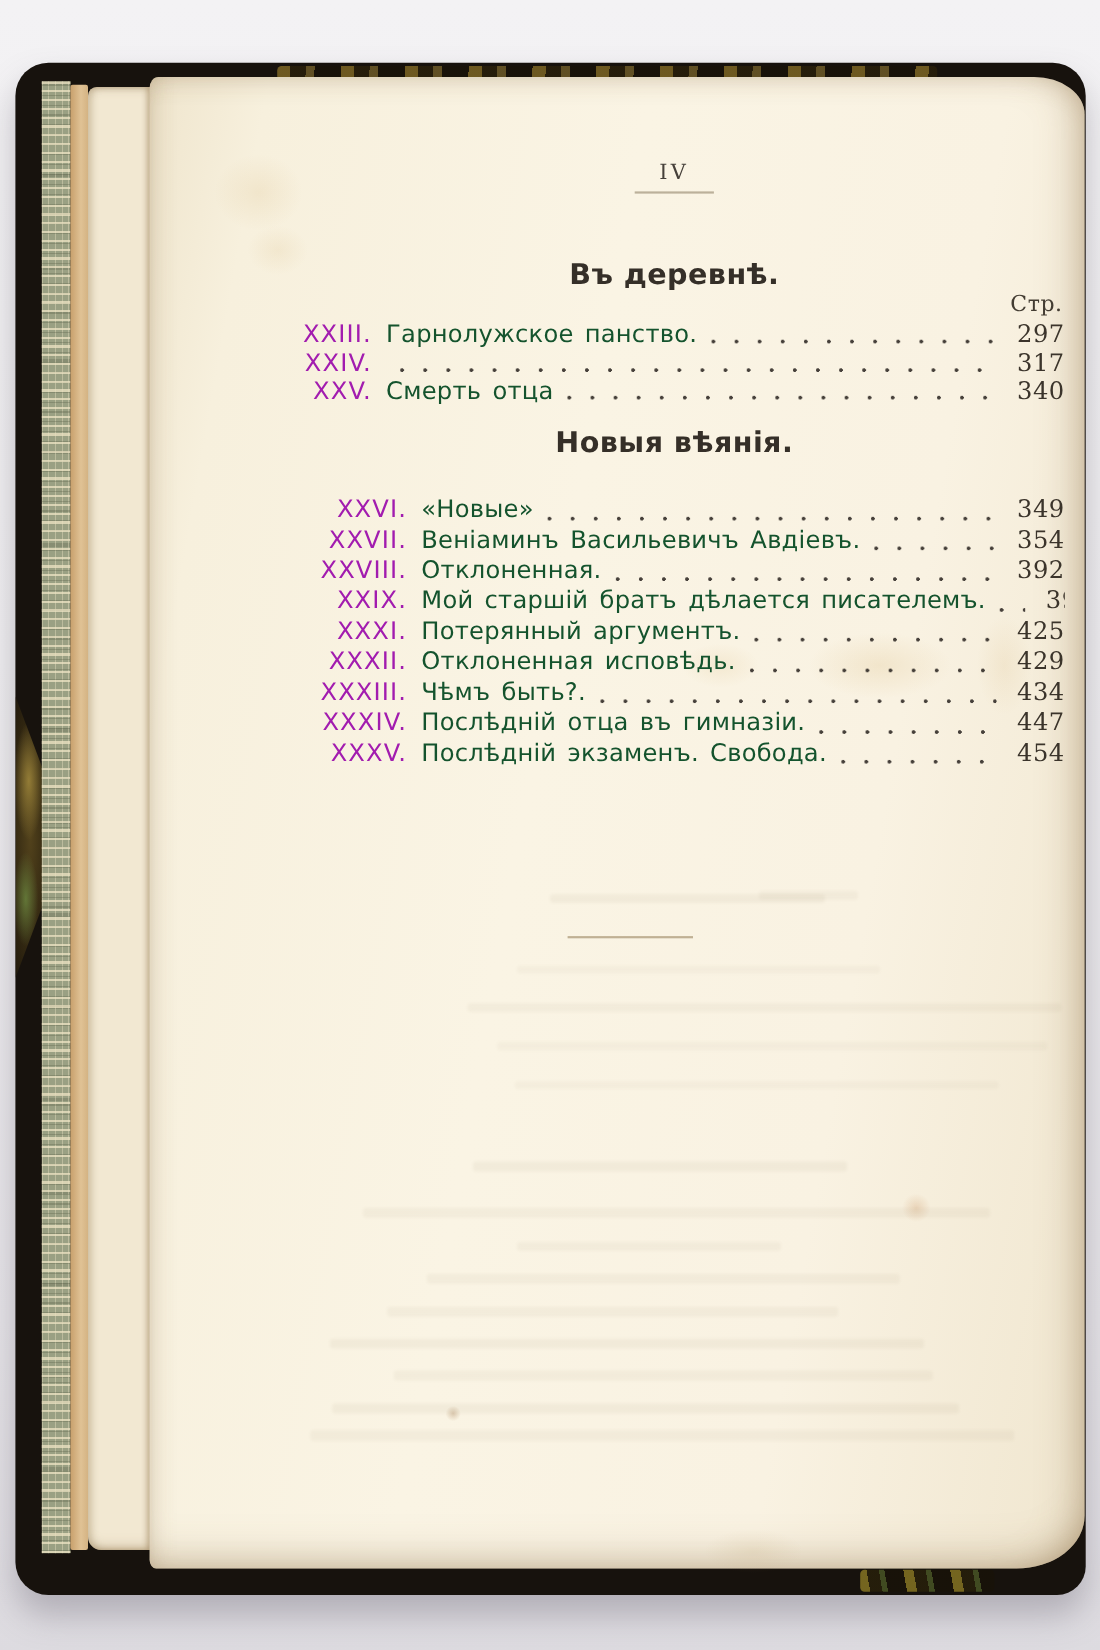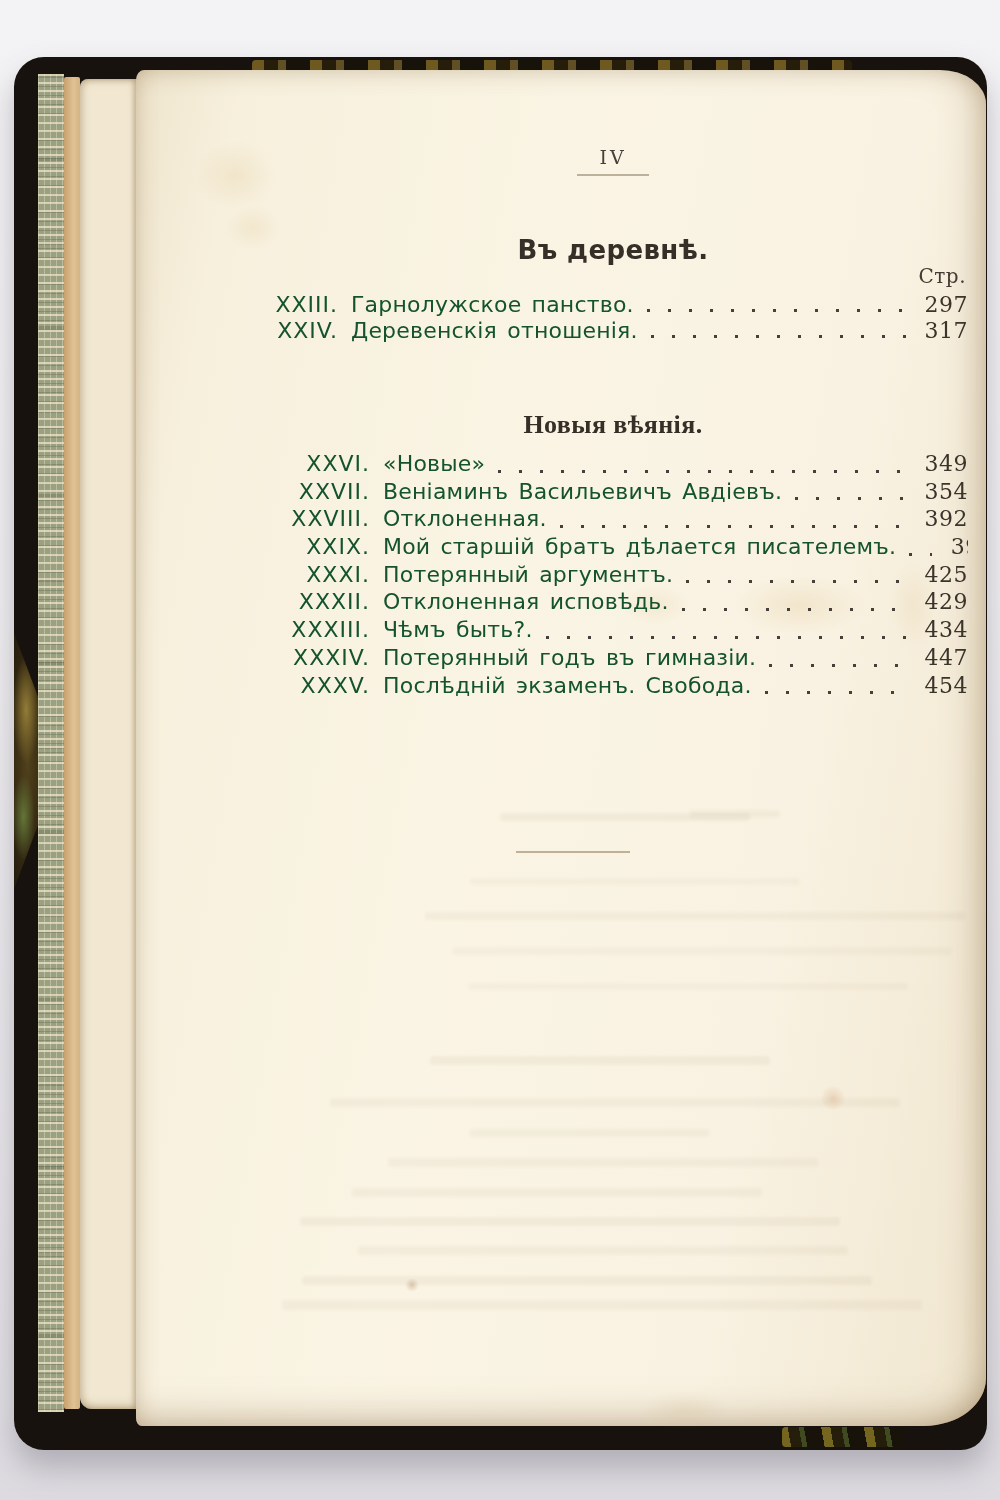--- a/index.html
+++ b/index.html
@@ -73,32 +73,32 @@
   .folio{
     position:absolute;top:6px;left:0;width:100%;text-align:center;
     font-family:"DejaVu Serif","Liberation Serif",serif;font-size:19px;letter-spacing:3px;color:#46403a;
   }
   .folio-rule{position:absolute;top:34px;left:calc(50% - 36px);width:72px;height:1.5px;background:rgba(125,110,82,.5);}
   .sec-heading{
     position:absolute;left:0;width:100%;text-align:center;
     font-size:26px;font-weight:bold;letter-spacing:.4px;color:#352f28;white-space:nowrap;
   }
   .heading-1{top:95px;}
-  .heading-2{top:270px;font-family:Liberation Serif, serif;}
+  .heading-2{top:248px;}
   .col-header{
     position:absolute;top:124px;right:2px;text-align:right;
     font-family:"DejaVu Serif","Liberation Serif",serif;font-size:20px;letter-spacing:.5px;color:#433c32;
   }
   .rows{position:absolute;left:0;width:710px;}
   .rows-1{top:152px;}
   .rows-2{top:311px;}
   .row{display:flex;align-items:baseline;overflow:hidden;font-size:22px;letter-spacing:.2px;word-spacing:3px;}
   .rows-1 .row{height:25.8px;}
   .rows-2 .row{height:27.7px;}
-  .num{text-align:right;margin-right:13px;letter-spacing:1px;flex:0 0 auto;white-space:nowrap;color:#14532d;}
+  .num{text-align:right;margin-right:13px;letter-spacing:1px;flex:0 0 auto;white-space:nowrap;color:#a21caf;}
   .rows-1 .num{width:80px;}
   .rows-2 .num{width:112px;}
   .ttl{flex:0 1 auto;white-space:nowrap;color:#14532d;}
   .dots{
     flex:1 1 auto;min-width:24px;height:5px;align-self:flex-end;margin:0 10px 5px 12px;
     background-image:radial-gradient(circle at 2.5px 2.5px,#46403a 1.5px,rgba(0,0,0,0) 1.9px);
     background-size:21px 5px;background-repeat:repeat-x;
   }
   .pg{
     flex:0 0 auto;width:52px;text-align:right;
@@ -159,23 +159,28 @@
 
   <div class="rows rows-1">
     <div class="row">
       <span class="num">XXIII.</span>
       <span class="ttl">Гарнолужское панство.</span>
       <span class="dots"></span>
       <span class="pg">297</span>
     </div>
     <div class="row">
       <span class="num">XXIV.</span>
-      <span class="ttl">Деревенскія отношенія.</span>
       <span class="dots"></span>
       <span class="pg">317</span>
+    </div>
+    <div class="row">
+      <span class="num">XXV.</span>
+      <span class="ttl">Смерть отца</span>
+      <span class="dots"></span>
+      <span class="pg">340</span>
     </div>
   </div>
 
   <div class="sec-heading heading-2">Новыя вѣянія.</div>
 
   <div class="rows rows-2">
     <div class="row">
       <span class="num">XXVI.</span>
       <span class="ttl">«Новые»</span>
       <span class="dots"></span>
@@ -212,21 +217,21 @@
       <span class="pg">429</span>
     </div>
     <div class="row">
       <span class="num">XXXIII.</span>
       <span class="ttl">Чѣмъ быть?.</span>
       <span class="dots"></span>
       <span class="pg">434</span>
     </div>
     <div class="row">
       <span class="num">XXXIV.</span>
-      <span class="ttl">Потерянный годъ въ гимназіи.</span>
+      <span class="ttl">Послѣдній отца въ гимназіи.</span>
       <span class="dots"></span>
       <span class="pg">447</span>
     </div>
     <div class="row">
       <span class="num">XXXV.</span>
       <span class="ttl">Послѣдній экзаменъ. Свобода.</span>
       <span class="dots"></span>
       <span class="pg">454</span>
     </div>
   </div>

